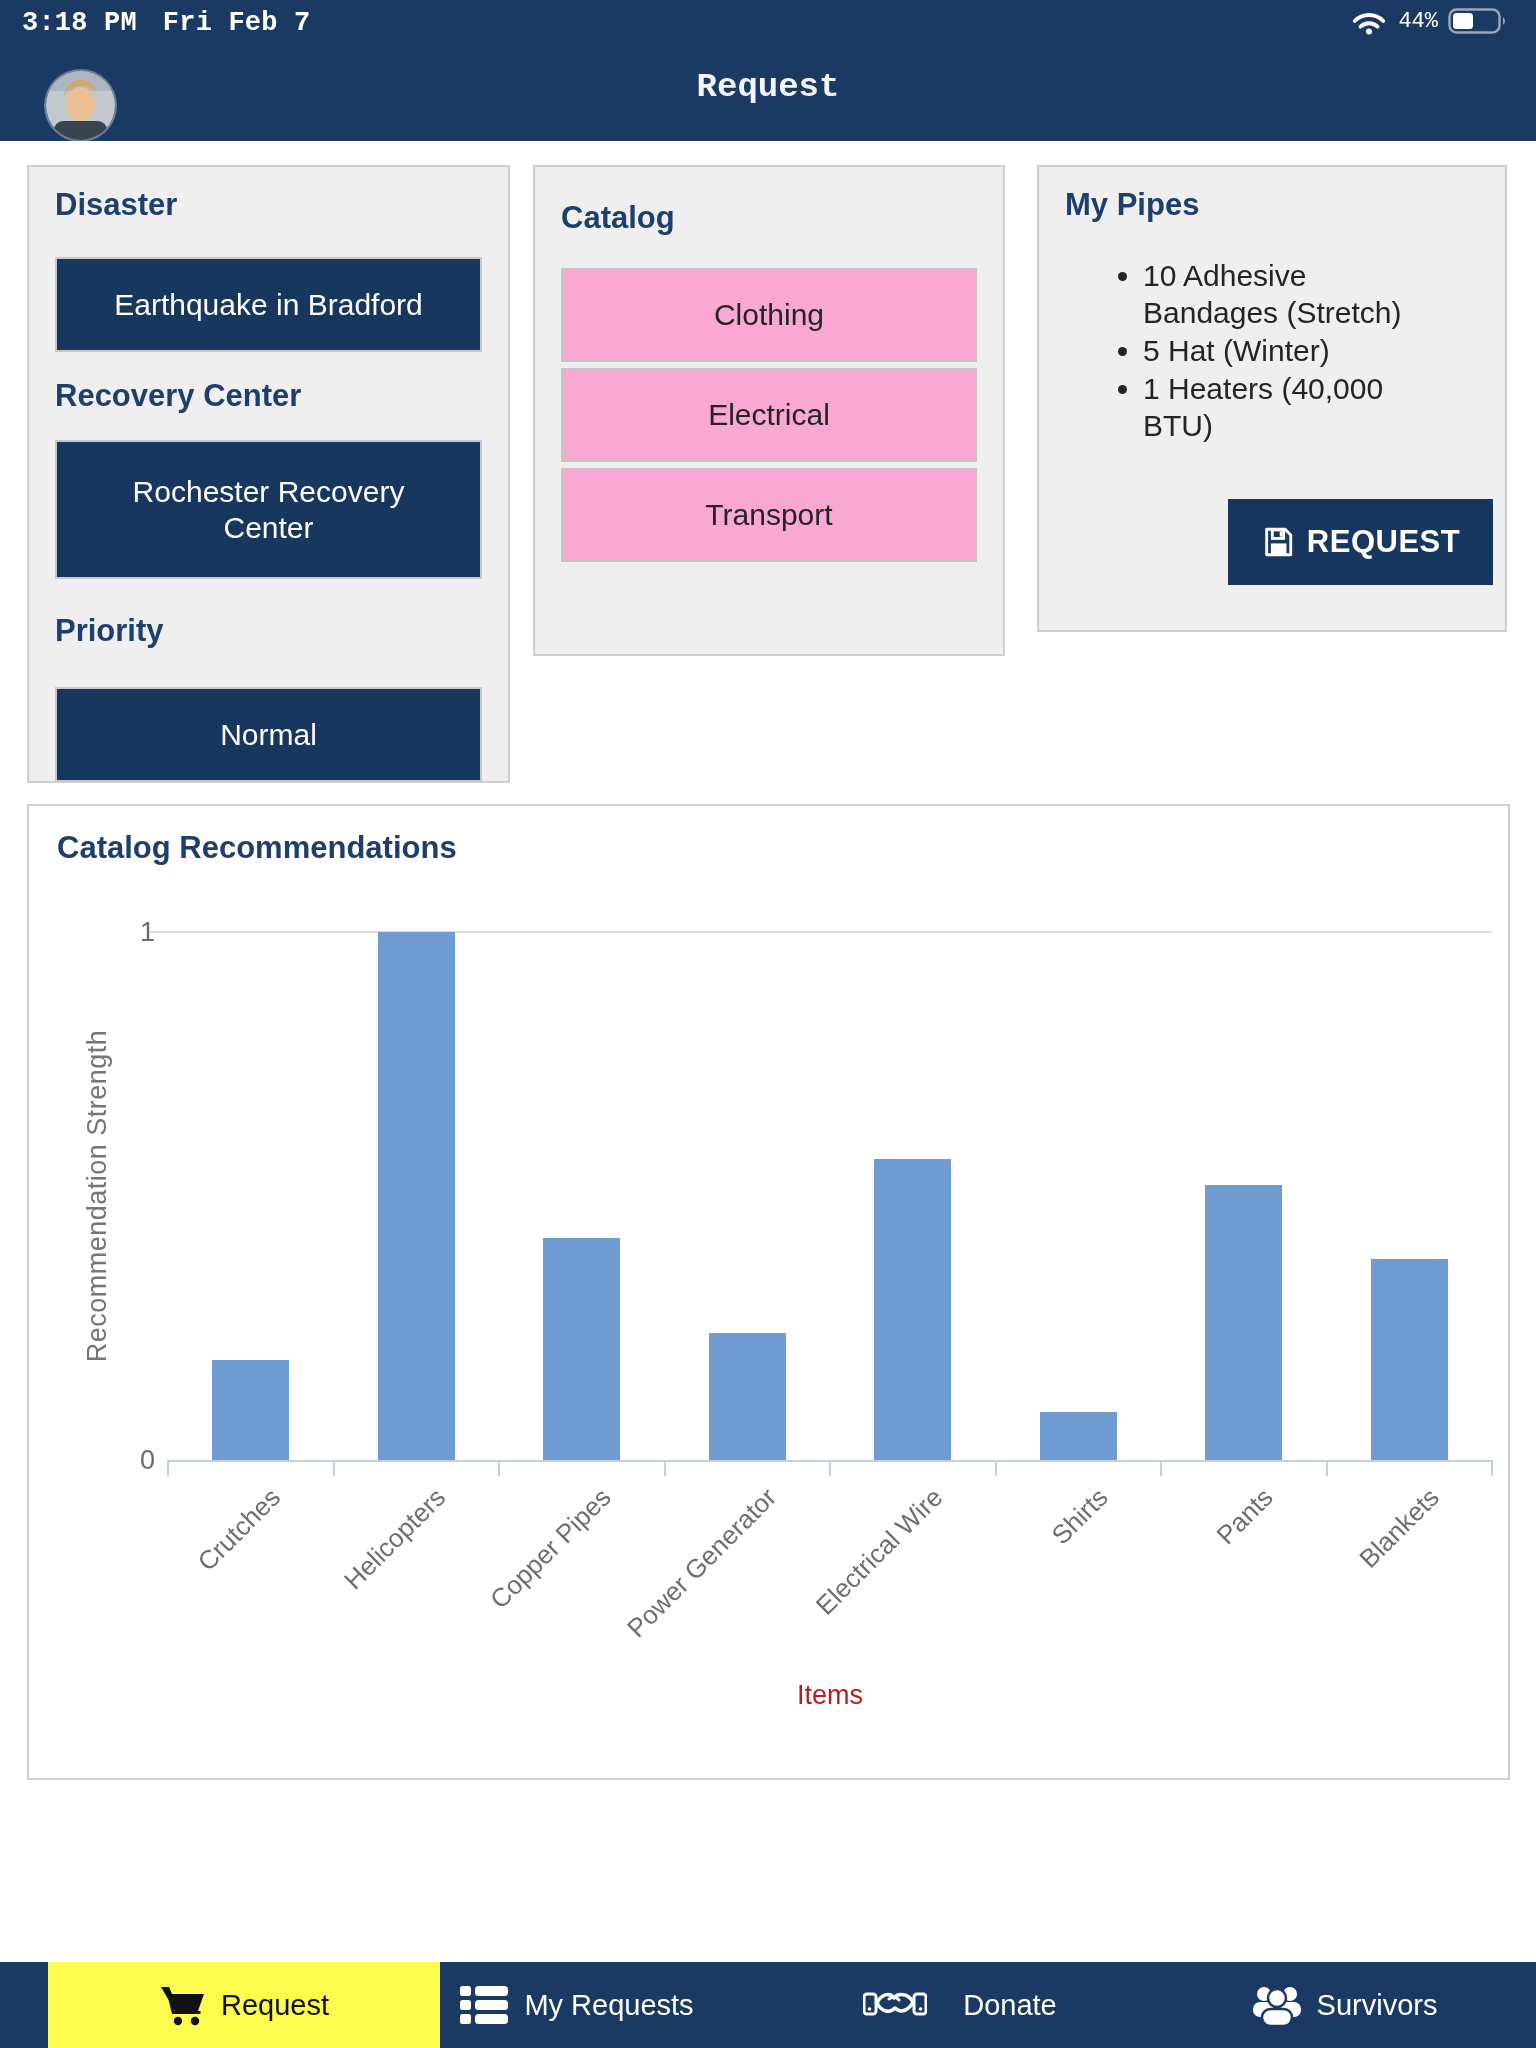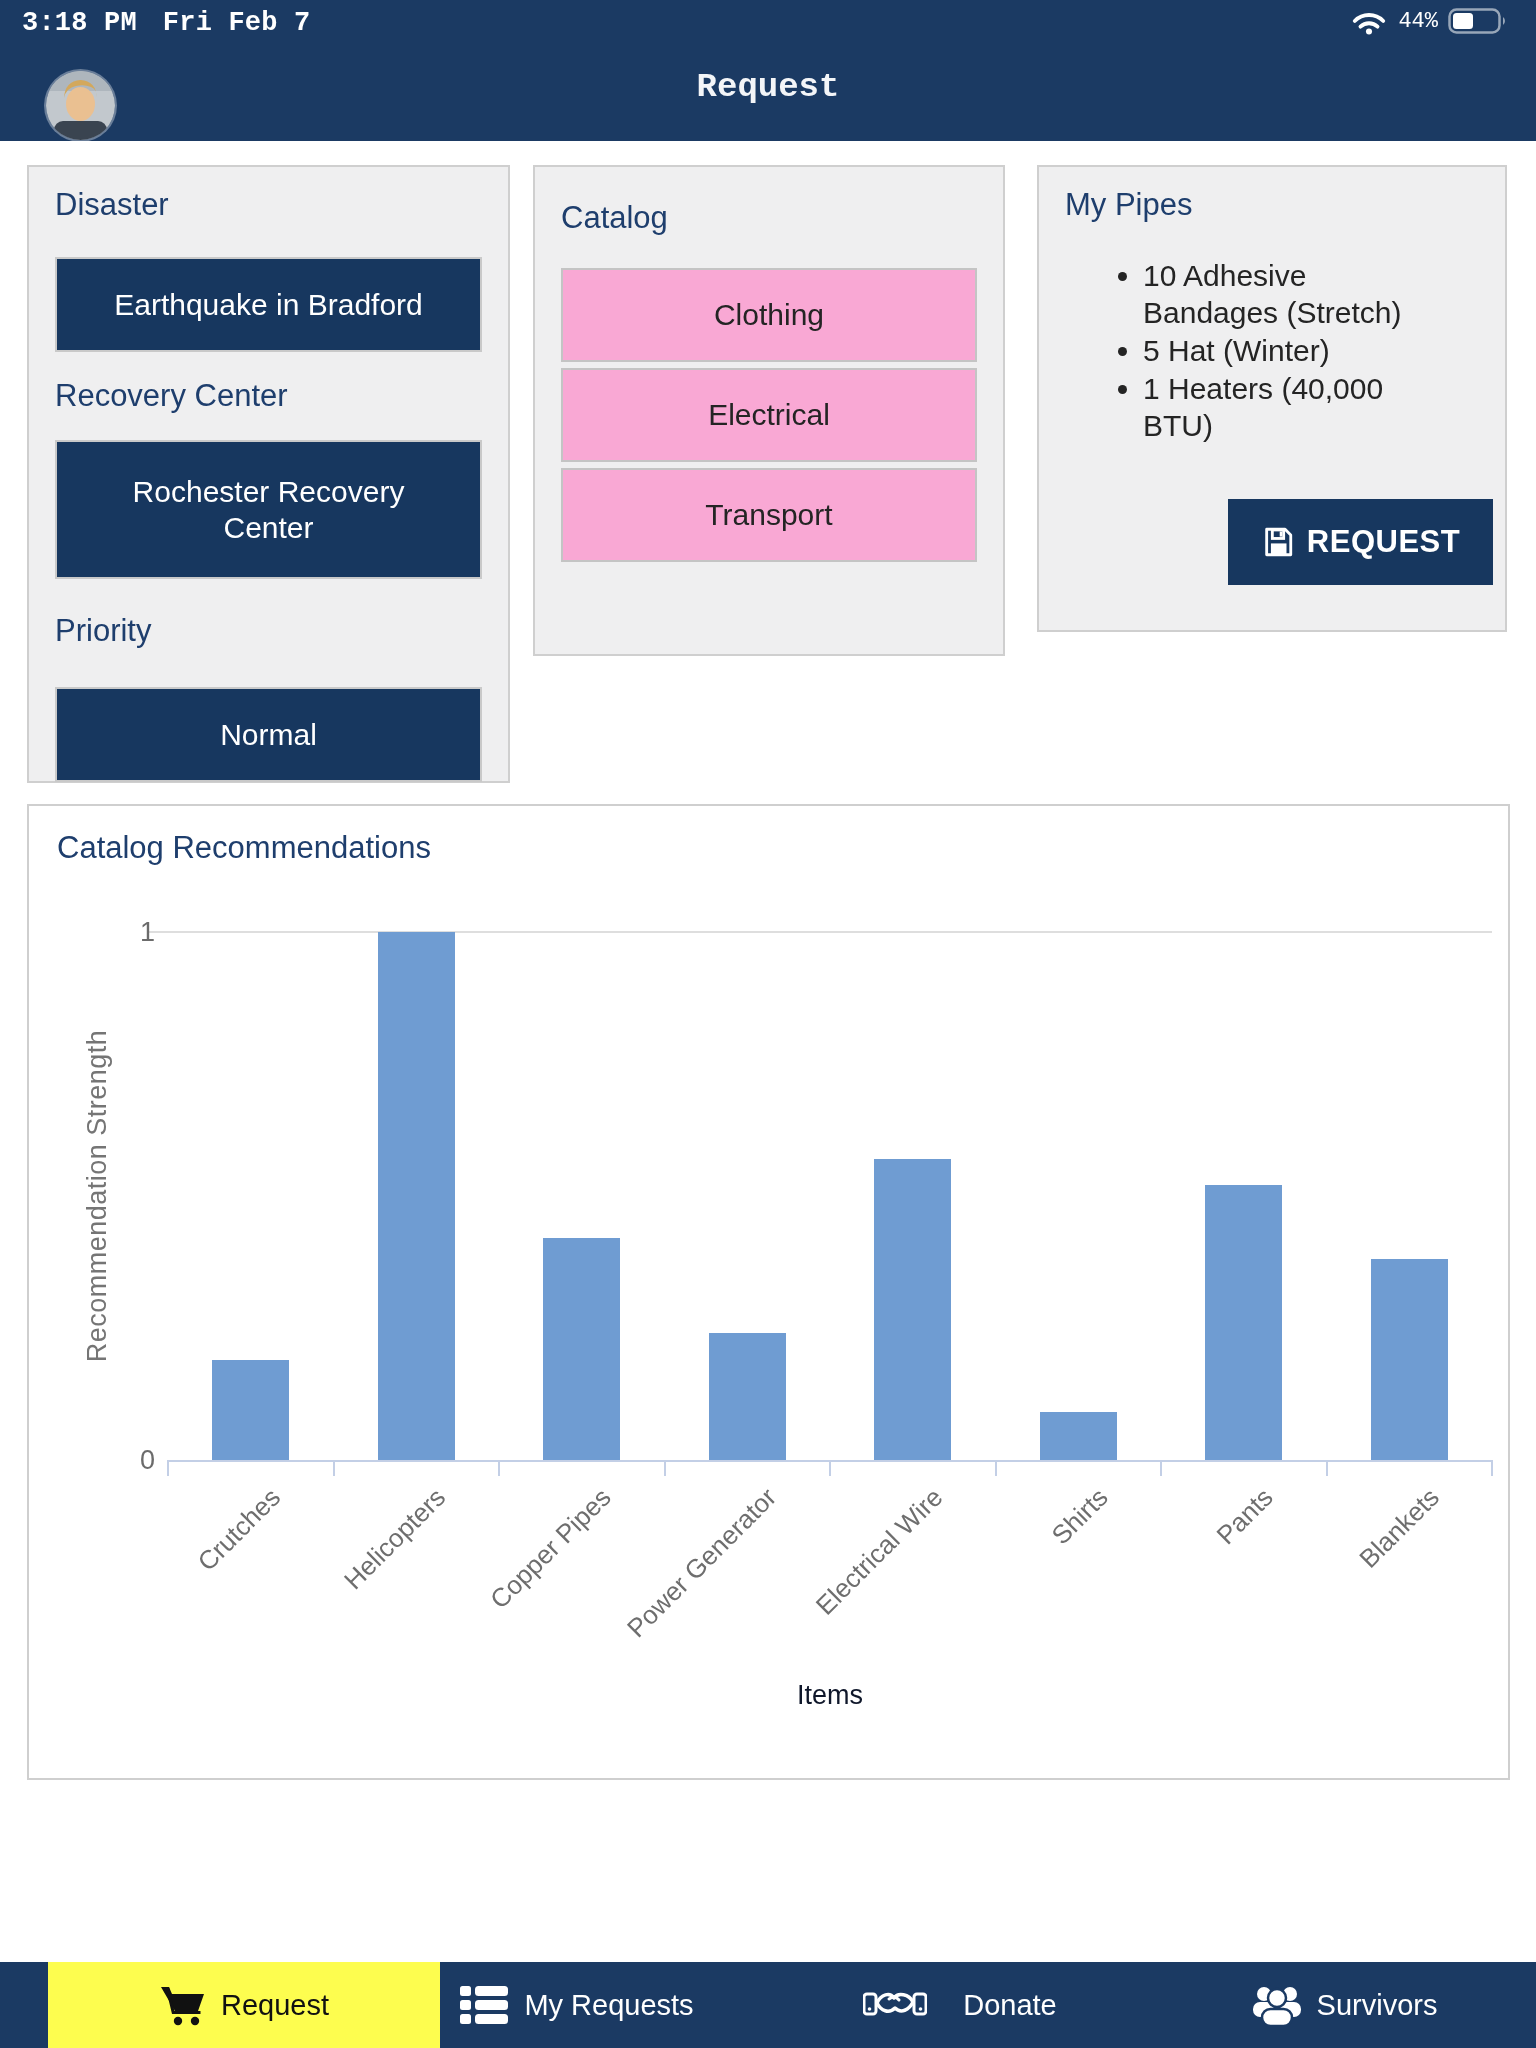--- a/index.html
+++ b/index.html
@@ -15,21 +15,21 @@
   .sb-left{position:absolute;left:22px;top:8px;font-size:27px;font-weight:600;letter-spacing:.2px;}
   .sb-date{margin-left:26px;}
   .sb-right{position:absolute;right:26px;top:6px;display:flex;align-items:center;gap:10px;}
   .sb-batt-pct{font-size:22px;font-weight:500;color:#fff;}
   .avatar{position:absolute;left:46px;top:71px;width:69px;height:69px;border-radius:50%;
           overflow:hidden;box-shadow:0 0 0 2px rgba(255,255,255,.35);}
   .app-title{position:absolute;left:0;top:68px;width:100%;text-align:center;color:#f3f5f8;
              font-size:34px;font-weight:700;}
   
   .card{position:absolute;background:var(--panel-bg);border:2px solid #cfcfcf;box-sizing:border-box;}
-  .card h2{margin:0;color:var(--head-navy);font-size:31px;font-weight:400;line-height:36px;}
+  .card h2{margin:0;color:var(--head-navy);font-size:31px;font-weight:700;line-height:36px;}
   .card-disaster{left:27px;top:165px;width:483px;height:618px;padding:20px 26px;}
   .card-catalog {left:533px;top:165px;width:472px;height:491px;padding:33px 26px;}
   .card-cart    {left:1037px;top:165px;width:470px;height:467px;padding:20px 26px;}
   .navy-btn{display:flex;align-items:center;justify-content:center;text-align:center;
             background:var(--btn-navy);color:#fff;font-size:30px;line-height:36px;
             border:2px solid #c9c9c9;box-sizing:border-box;cursor:pointer;}
   .card-disaster .navy-btn{width:100%;}
   .btn-disaster{margin-top:34px;height:95px;}
   .h-recovery{margin-top:26px!important;}
   .btn-recovery{margin-top:26px;height:139px;padding:0 40px;}
@@ -53,21 +53,21 @@
   .gridline-top{position:absolute;left:-20px;top:-1px;width:calc(100% + 20px);height:2px;background:#dedede;}
   .bar{position:absolute;bottom:0;background:var(--bar-blue);}
   .xtick{position:absolute;top:100%;width:2px;height:16px;background:#c3cfe6;}
   .ylab{position:absolute;width:56px;text-align:right;font-size:27px;color:#6b6b6b;line-height:28px;}
   .ytitle{position:absolute;left:68px;top:390px;transform:translate(-50%,-50%) rotate(-90deg);
           font-size:27px;color:#757575;white-space:nowrap;letter-spacing:.5px;}
   .xlabels{position:absolute;left:139px;top:676px;width:1324px;height:170px;}
   .xlabels span{position:absolute;top:0;white-space:nowrap;font-size:26px;color:#6e6e6e;
                 transform:rotate(-45deg);transform-origin:100% 0;}
   .items-label{position:absolute;left:139px;top:874px;width:1324px;text-align:center;
-               font-size:27px;color:#0f172a;}
+               font-size:27px;color:#b91c1c;}
   
   .footer{position:absolute;left:0;top:1962px;width:1536px;height:86px;background:var(--navy);}
   .tab{position:absolute;top:0;height:86px;display:flex;align-items:center;justify-content:center;
        gap:14px;color:#fff;font-size:29px;cursor:pointer;}
   .tab.active{background:var(--yellow);color:#111;font-weight:500;}
   .t1{left:48px;width:392px;}
   .t2{left:384px;width:384px;}
   .t3{left:768px;width:384px;gap:36px;}
   .t4{left:1152px;width:384px;}
   svg{display:block;}

